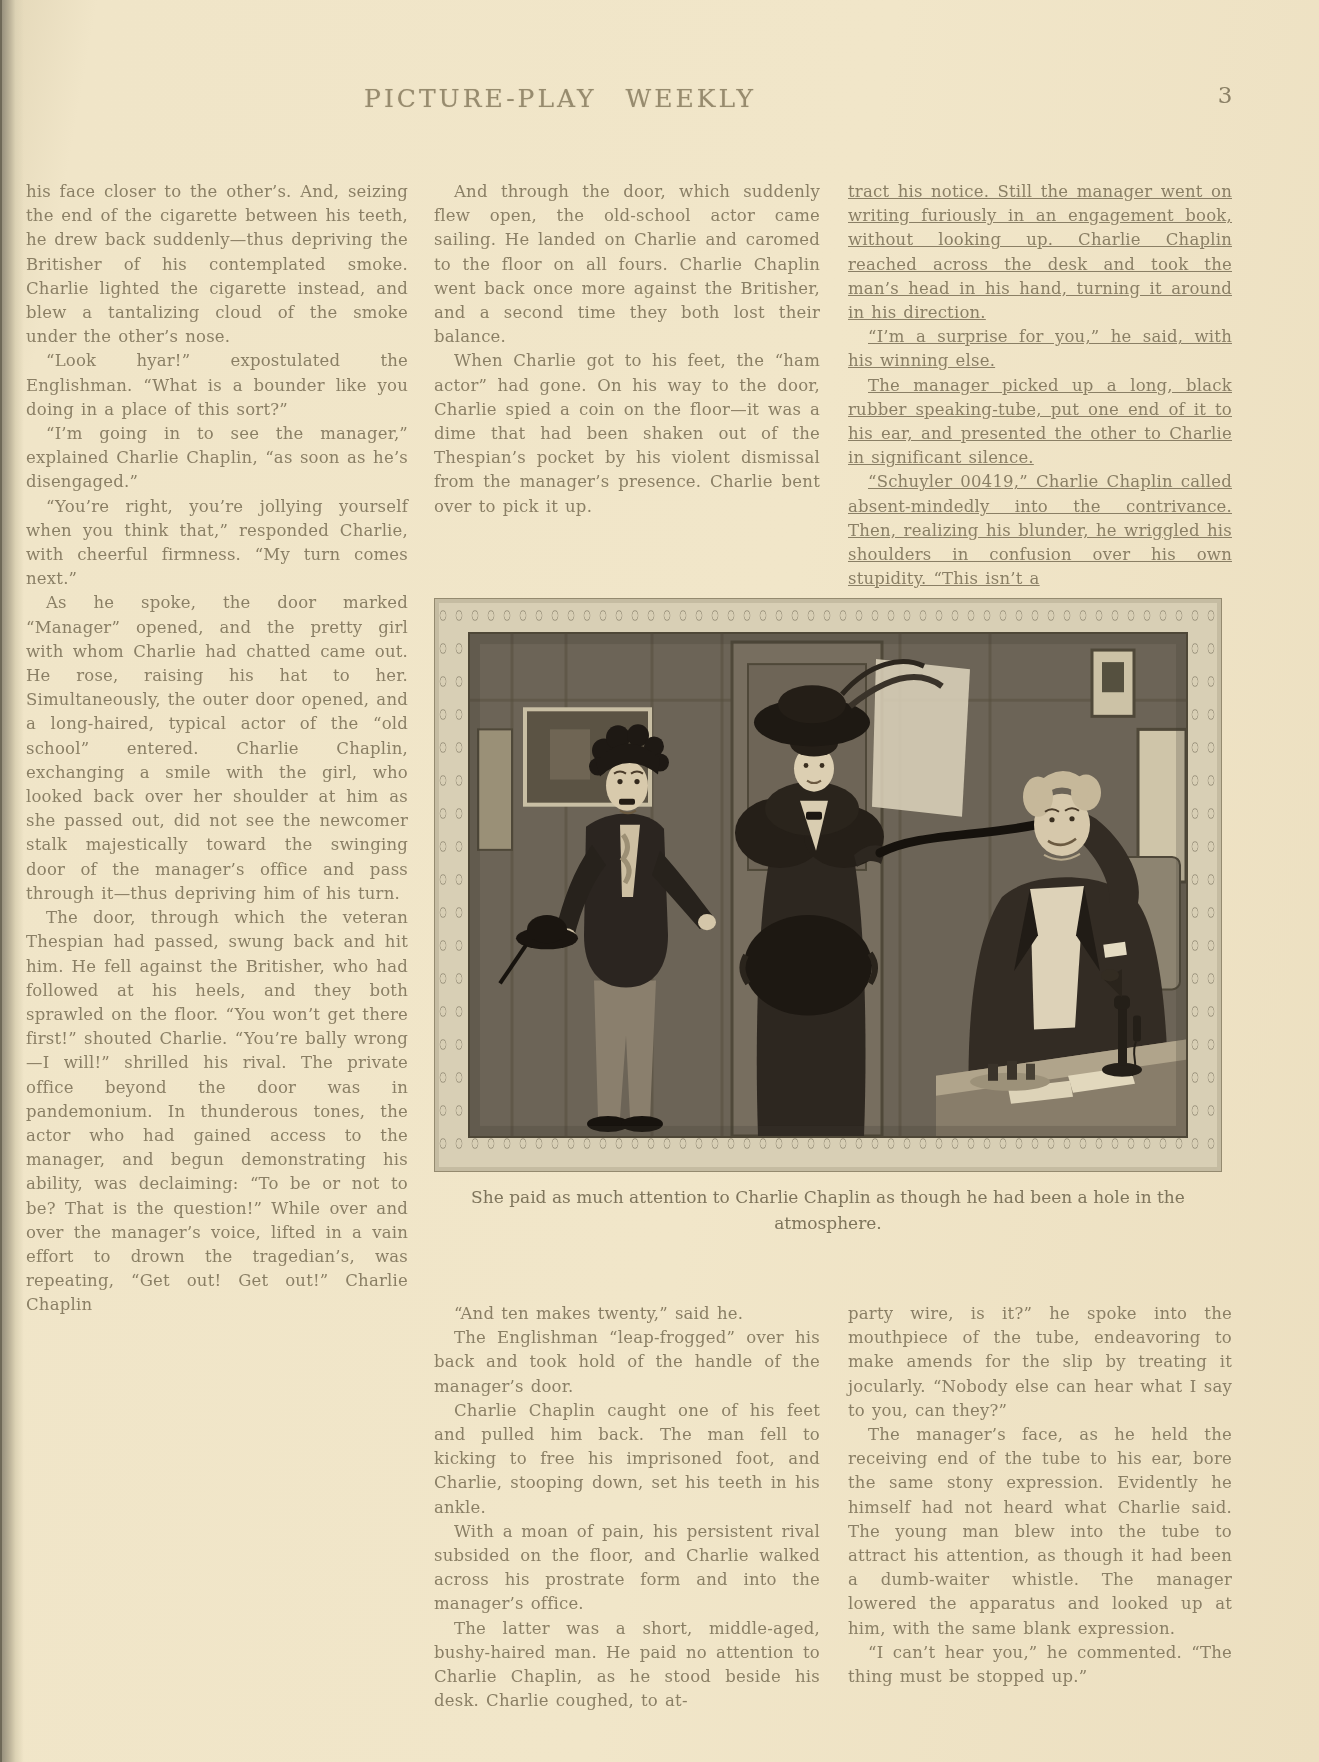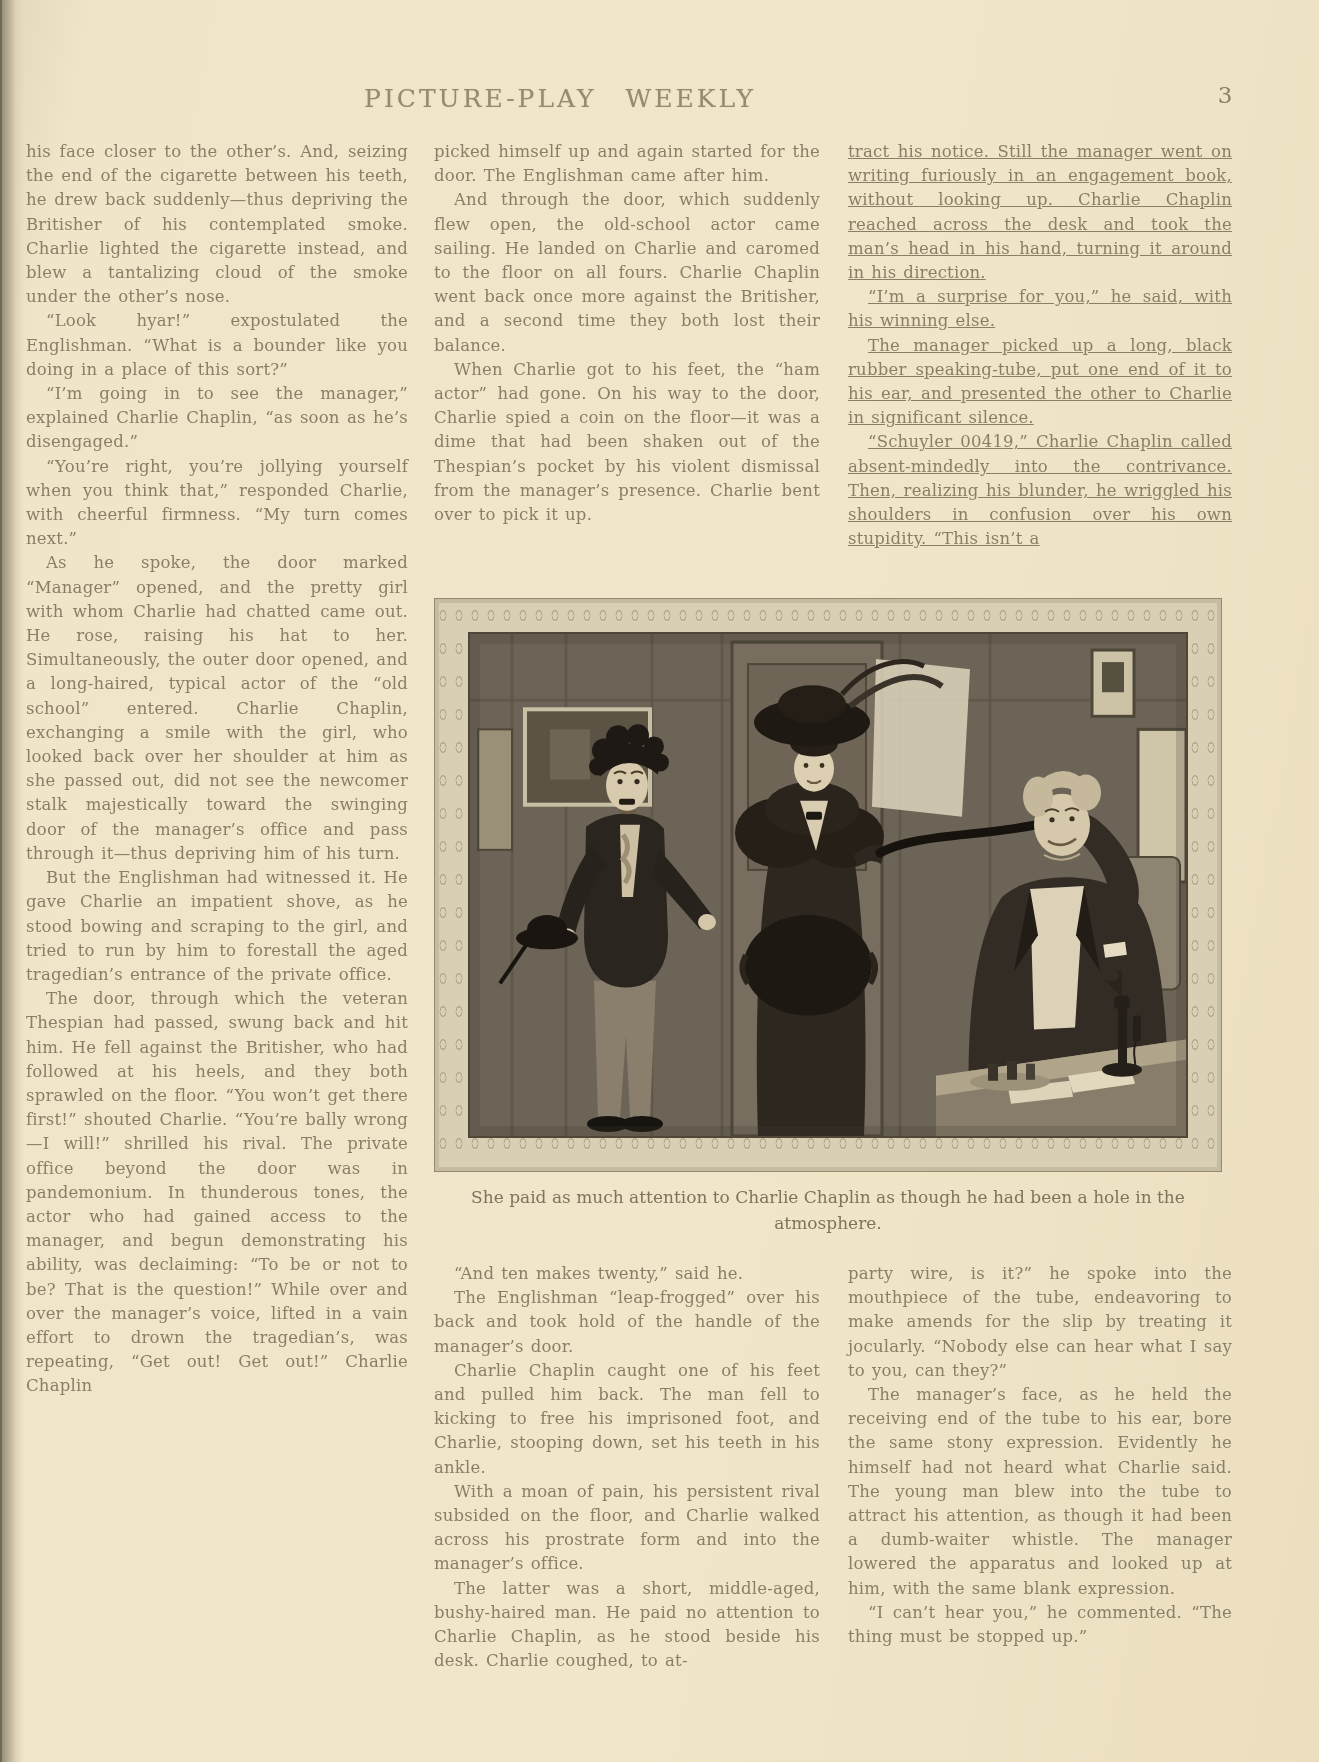--- a/index.html
+++ b/index.html
@@ -23,21 +23,21 @@
   }
   .folio{
     position:absolute;left:1195px;top:82px;width:60px;text-align:center;
     font-size:23px;color:#8b8066;
   }
   .textcol{
     position:absolute;
     font-size:16.5px;line-height:24.2px;
     color:#8a7f65;
     text-align:justify;
-    letter-spacing:.2px;word-spacing:1.6px;
+    letter-spacing:.2px;word-spacing:1.6px;margin-top:40px;
   }
   .textcol p{margin:0;text-indent:20px;}
   .textcol p.noindent{text-indent:0;}
   .col1{left:26px;top:140px;width:382px;}
   .col2t{left:434px;top:140px;width:386px;}
   .col3t{left:848px;top:140px;width:384px;text-decoration:underline;}
   .col2b{left:434px;top:1262px;width:386px;}
   .col3b{left:848px;top:1262px;width:384px;}
   .photo-frame{
     position:absolute;left:434px;top:598px;width:788px;height:574px;
@@ -69,26 +69,24 @@
 
   <div class="masthead">PICTURE-PLAY WEEKLY</div>
   <div class="folio">3</div>
 
   <div class="textcol col1">
     <p class="noindent">his face closer to the other’s. And, seizing the end of the cigarette between his teeth, he drew back suddenly—thus depriving the Britisher of his contemplated smoke. Charlie lighted the cigarette instead, and blew a tantalizing cloud of the smoke under the other’s nose.</p>
     <p>“Look hyar!” expostulated the Englishman. “What is a bounder like you doing in a place of this sort?”</p>
     <p>“I’m going in to see the manager,” explained Charlie Chaplin, “as soon as he’s disengaged.”</p>
     <p>“You’re right, you’re jollying yourself when you think that,” responded Charlie, with cheerful firmness. “My turn comes next.”</p>
     <p>As he spoke, the door marked “Manager” opened, and the pretty girl with whom Charlie had chatted came out. He rose, raising his hat to her. Simultaneously, the outer door opened, and a long-haired, typical actor of the “old school” entered. Charlie Chaplin, exchanging a smile with the girl, who looked back over her shoulder at him as she passed out, did not see the newcomer stalk majestically toward the swinging door of the manager’s office and pass through it—thus depriving him of his turn.</p>
-    <p>But the Englishman had witnessed it. He gave Charlie an impatient shove, as he stood bowing and scraping to the girl, and tried to run by him to forestall the aged tragedian’s entrance of the private office.</p>
     <p>The door, through which the veteran Thespian had passed, swung back and hit him. He fell against the Britisher, who had followed at his heels, and they both sprawled on the floor. “You won’t get there first!” shouted Charlie. “You’re bally wrong—I will!” shrilled his rival. The private office beyond the door was in pandemonium. In thunderous tones, the actor who had gained access to the manager, and begun demonstrating his ability, was declaiming: “To be or not to be? That is the question!” While over and over the manager’s voice, lifted in a vain effort to drown the tragedian’s, was repeating, “Get out! Get out!” Charlie Chaplin</p>
   </div>
 
   <div class="textcol col2t">
-    <p class="noindent">picked himself up and again started for the door. The Englishman came after him.</p>
     <p>And through the door, which suddenly flew open, the old-school actor came sailing. He landed on Charlie and caromed to the floor on all fours. Charlie Chaplin went back once more against the Britisher, and a second time they both lost their balance.</p>
     <p>When Charlie got to his feet, the “ham actor” had gone. On his way to the door, Charlie spied a coin on the floor—it was a dime that had been shaken out of the Thespian’s pocket by his violent dismissal from the manager’s presence. Charlie bent over to pick it up.</p>
   </div>
 
   <div class="textcol col3t">
     <p class="noindent">tract his notice. Still the manager went on writing furiously in an engagement book, without looking up. Charlie Chaplin reached across the desk and took the man’s head in his hand, turning it around in his direction.</p>
     <p>“I’m a surprise for you,” he said, with his winning else.</p>
     <p>The manager picked up a long, black rubber speaking-tube, put one end of it to his ear, and presented the other to Charlie in significant silence.</p>
     <p>“Schuyler 00419,” Charlie Chaplin called absent-mindedly into the contrivance. Then, realizing his blunder, he wriggled his shoulders in confusion over his own stupidity. “This isn’t a</p>
   </div>

